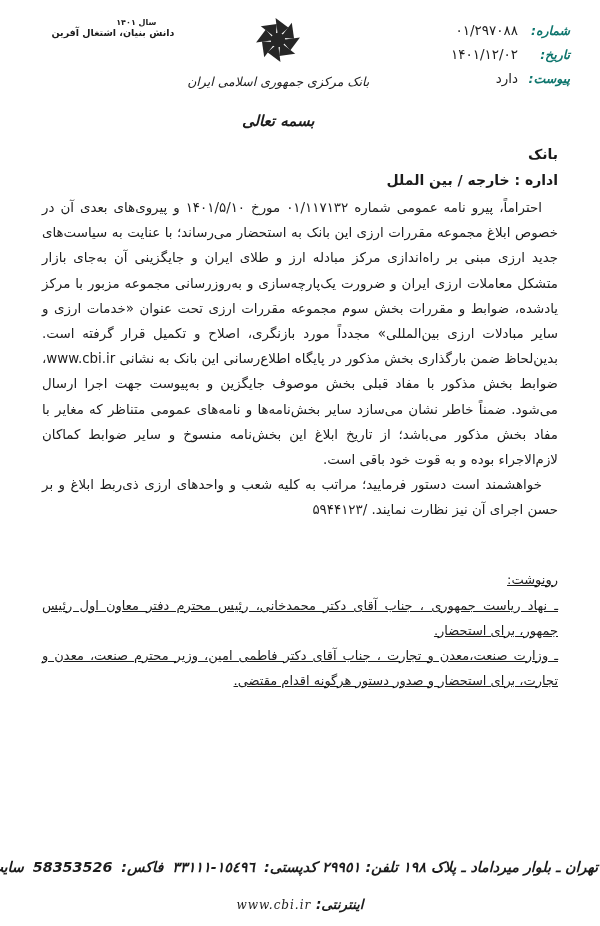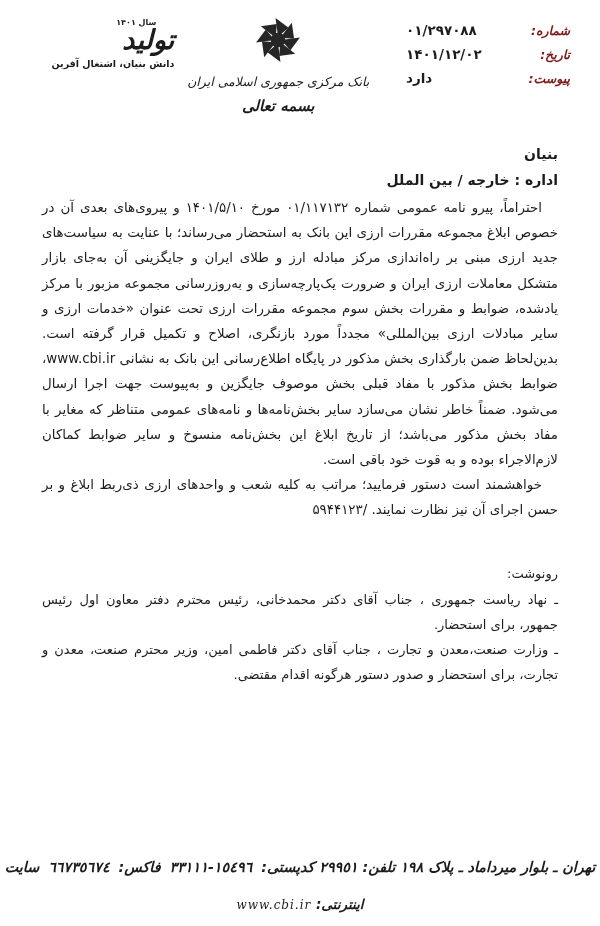--- a/index.html
+++ b/index.html
@@ -19,33 +19,33 @@
     display: flex;
     justify-content: space-between;
     align-items: flex-start;
     padding: 14px 30px 0 26px;
     height: 122px;
   }
   .meta { width: 190px; padding-top: 8px; }
   .meta-row { display: flex; align-items: baseline; margin-bottom: 8px; }
   .meta-label {
     width: 52px; font-size: 12.5px; font-weight: 700; font-style: italic;
-    color: #7f1d1d;
+    color: #0f766e;
   }
   .meta-value {
-    width: 112px; text-align: left; font-size: 13.5px; font-weight: 700;
+    width: 112px; text-align: right; font-size: 13.5px; font-weight: 400;
     letter-spacing: 0.5px;
   }
   .center-logo { width: 210px; text-align: center; margin-top: 0; }
   .emblem { display: inline-block; }
   .bank-name {
     font-size: 12.5px; font-weight: 400; font-style: italic;
     margin-top: 4px; white-space: nowrap;
   }
-  .besmele { font-size: 15px; font-weight: 700; font-style: italic; margin-top: 8px; }
+  .besmele { font-size: 15px; font-weight: 700; font-style: italic; margin-top: 23px; }
   .slogan { width: 150px; text-align: right; position: relative; padding-top: 10px; }
   .slogan-year { position: absolute; top: 4px; right: 18px; font-size: 8px; font-weight: 700; }
   .slogan-word { font-size: 27px; font-weight: 800; font-style: italic; letter-spacing: 3px; }
   .slogan-sub { font-size: 9.5px; font-weight: 700; margin-top: 3px; }
   
   .recipient { margin: 24px 42px 0; }
   .recipient-line1 { font-size: 14px; font-weight: 700; }
   .recipient-line2 { font-size: 14px; font-weight: 700; margin-top: 10px; }
   .salutation { font-size: 13.5px; margin-top: 18px; }
   
@@ -59,21 +59,21 @@
   }
   
   .sig-block { width: 300px; margin: 14px auto 0; text-align: center; }
   .sig-dept { font-size: 13px; font-weight: 700; }
   .sig-row { display: flex; margin-top: 7px; }
   .sig-col { flex: 1; text-align: center; }
   .sig-name { font-size: 13px; font-weight: 700; white-space: nowrap; }
   .sig-code { font-size: 12.5px; font-weight: 600; letter-spacing: 2px; margin-top: 3px; }
   .sig-scribble { margin-top: 4px; }
   
-  .cc { margin: 24px 42px 0; font-size: 13px; line-height: 25px; }
+  .cc { margin: 30px 42px 0; font-size: 13px; line-height: 25px; text-decoration: underline; }
   .cc-label { margin-bottom: 1px; }
   .cc-item { text-align: justify; }
   
   .footer { position: absolute; left: 0; right: 0; bottom: 14px; text-align: center; }
   .footer-line1 { font-size: 14.3px; font-weight: 700; font-style: italic; white-space: nowrap; }
   .footer-line1 span { margin: 0 2px; }
   .footer-line2 { margin-top: 21px; font-size: 13.5px; font-weight: 700; font-style: italic; }
   .url { font-family: "DejaVu Serif", serif; font-style: italic; font-weight: 400; font-size: 12px; letter-spacing: 1px; }
 </style>
 </head>
@@ -111,28 +111,27 @@
           <path d="M32 28 L29 5 L45 17 Z" transform="rotate(315 32 32)"></path>
           <circle cx="32" cy="32" r="9"></circle>
         </g>
       </svg>
       <div class="bank-name">بانک مرکزی جمهوری اسلامی ایران</div>
       <div class="besmele">بسمه تعالی</div>
     </div>
 
     <div class="slogan">
       <div class="slogan-year">سال ۱۴۰۱</div>
-      <div class="slogan-word">تولید</div>
       <div class="slogan-sub">دانش بنیان، اشتغال آفرین</div>
     </div>
 
   </div>
 
   <div class="recipient">
-    <div class="recipient-line1">بنیان</div>
+    <div class="recipient-line1">بانک</div>
     <div class="recipient-line2">اداره : خارجه / بین الملل</div>
   </div>
 
   <div class="body-text">
     <p>احتراماً، پیرو نامه عمومی شماره ۰۱/۱۱۷۱۳۲ مورخ ۱۴۰۱/۵/۱۰ و پیروی‌های بعدی آن در خصوص ابلاغ مجموعه مقررات ارزی این بانک به استحضار می‌رساند؛ با عنایت به سیاست‌های جدید ارزی مبنی بر راه‌اندازی مرکز مبادله ارز و طلای ایران و جایگزینی آن به‌جای بازار متشکل معاملات ارزی ایران و ضرورت یک‌پارچه‌سازی و به‌روزرسانی مجموعه مزبور با مرکز یادشده، ضوابط و مقررات بخش سوم مجموعه مقررات ارزی تحت عنوان «خدمات ارزی و سایر مبادلات ارزی بین‌المللی» مجدداً مورد بازنگری، اصلاح و تکمیل قرار گرفته است. بدین‌لحاظ ضمن بارگذاری بخش مذکور در پایگاه اطلاع‌رسانی این بانک به نشانی www.cbi.ir، ضوابط بخش مذکور با مفاد قبلی بخش موصوف جایگزین و به‌پیوست جهت اجرا ارسال می‌شود. ضمناً خاطر نشان می‌سازد سایر بخش‌نامه‌ها و نامه‌های عمومی متناظر که مغایر با مفاد بخش مذکور می‌باشد؛ از تاریخ ابلاغ این بخش‌نامه منسوخ و سایر ضوابط کماکان لازم‌الاجراء بوده و به قوت خود باقی است.</p>
     <p>خواهشمند است دستور فرمایید؛ مراتب به کلیه شعب و واحدهای ارزی ذی‌ربط ابلاغ و بر حسن اجرای آن نیز نظارت نمایند. /۵۹۴۴۱۲۳</p>
   </div>
 
   <div class="sig-block">
     <div class="sig-row">
@@ -143,21 +142,21 @@
     <div class="cc-label">رونوشت:</div>
     <div class="cc-item">ـ نهاد ریاست جمهوری ، جناب آقای دکتر محمدخانی، رئیس محترم دفتر معاون اول رئیس جمهور، برای استحضار.</div>
     <div class="cc-item">ـ وزارت صنعت،معدن و تجارت ، جناب آقای دکتر فاطمی امین، وزیر محترم صنعت، معدن و تجارت، برای استحضار و صدور دستور هرگونه اقدام مقتضی.</div>
   </div>
 
   <div class="footer">
     <div class="footer-line1">
       <span>تهران ـ بلوار میرداماد ـ پلاک ١٩٨ تلفن: ٢٩٩٥١ کدپستی:</span>
       <span dir="ltr">١٥٤٩٦-٣٣١١١</span>
       <span>فاکس:</span>
-      <span dir="ltr">٦٦٧٣٥٦٧٤</span>
+      <span dir="ltr">58353526</span>
       <span>سایت</span>
     </div>
     <div class="footer-line2">
       <span>اینترنتی:</span>
       <span class="url">www.cbi.ir</span>
     </div>
   </div>
 
 </div>
 

